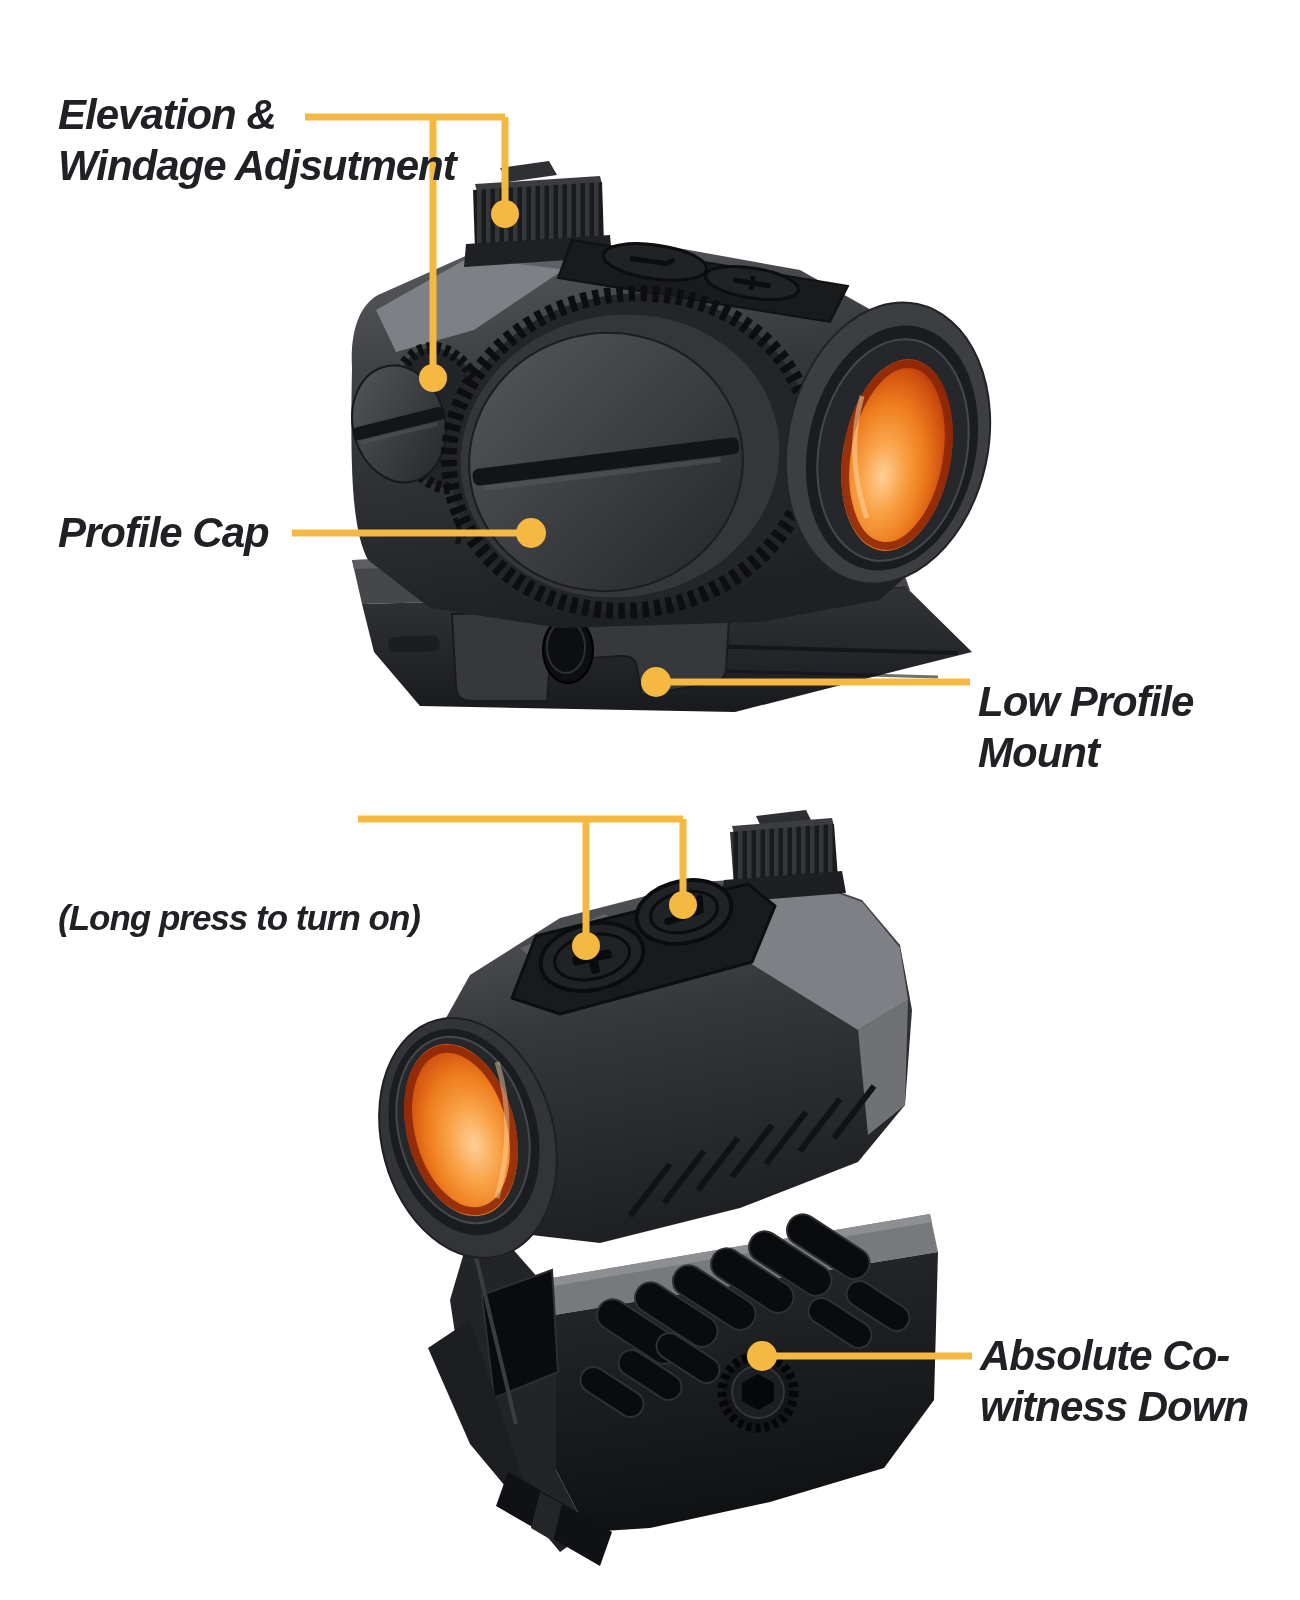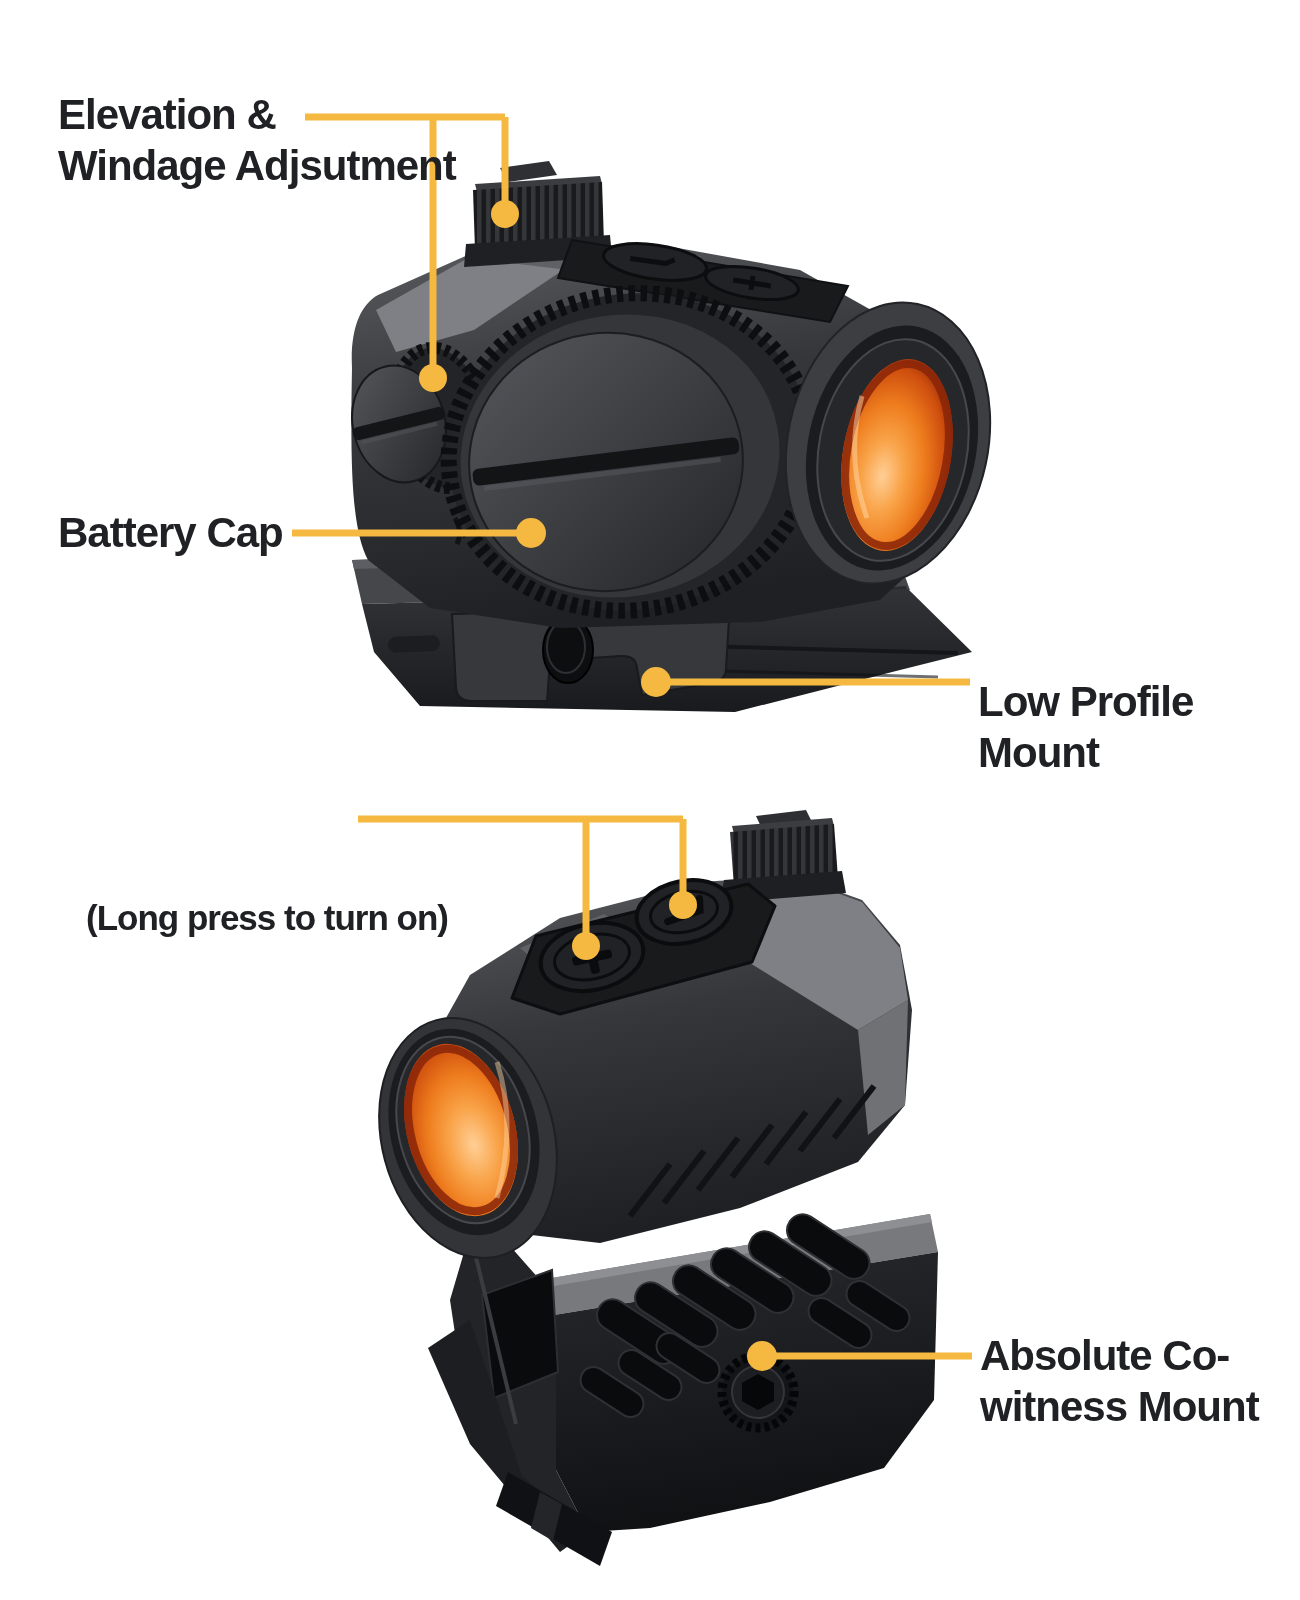--- a/index.html
+++ b/index.html
@@ -1,22 +1,22 @@
 <!DOCTYPE html>
 <html style="--bg: #ffffff; --accent: #f5b941; --text: #202124; --body_dark: #2a2b2e; --facet_gray: #7e8085; --lens_orange: #ee7d1e;"><head>
 <meta charset="utf-8">
 <style>
   html,body{margin:0;padding:0;}
   body{width:1300px;height:1600px;background:var(--bg,#fff);overflow:hidden;
        font-family:"Liberation Sans", sans-serif;}
   .stage{position:relative;width:1300px;height:1600px;}
   svg.scene{position:absolute;left:0;top:0;}
   .label{position:absolute;color:var(--text,#1f2023);font-weight:700;
-         font-size:42px;line-height:51px;letter-spacing:-1px;white-space:pre-line;}
-  .label.sub{font-size:35px;line-height:42px;letter-spacing:-1px;margin-left:28px;}
+         font-size:42px;line-height:51px;letter-spacing:-1px;white-space:pre-line;font-style:italic;}
+  .label.sub{font-size:35px;line-height:42px;letter-spacing:-1px;}
   .co{stroke:var(--accent,#f5b941);stroke-width:7;fill:none;}
   .cd{fill:var(--accent,#f5b941);}
   .gray{fill:var(--facet_gray,#85878b);}
 </style>
 </head>
 <body>
 
 <div class="stage">
 
 <svg class="scene" width="1300" height="1600" viewBox="0 0 1300 1600">
@@ -243,20 +243,20 @@
     <circle class="cd" cx="683" cy="905" r="14"></circle>
   </g>
   <g>
     <path class="co" d="M774,1356 L972,1356"></path>
     <circle class="cd" cx="762" cy="1356" r="15"></circle>
   </g>
 </svg>
 
 <div class="label" style="left:58px;top:89px;">Elevation &amp;
 Windage Adjsutment</div>
-<div class="label" style="left:58px;top:507px;">Battery Cap</div>
+<div class="label" style="left:58px;top:507px;">Profile Cap</div>
 <div class="label" style="left:978px;top:676px;">Low Profile
 Mount</div>
 <div class="label sub" style="left:58px;top:897px;">(Long press to turn on)</div>
 <div class="label" style="left:980px;top:1330px;">Absolute Co-
-witness Mount</div>
+witness Down</div>
 
 </div>
 
 </body></html>

